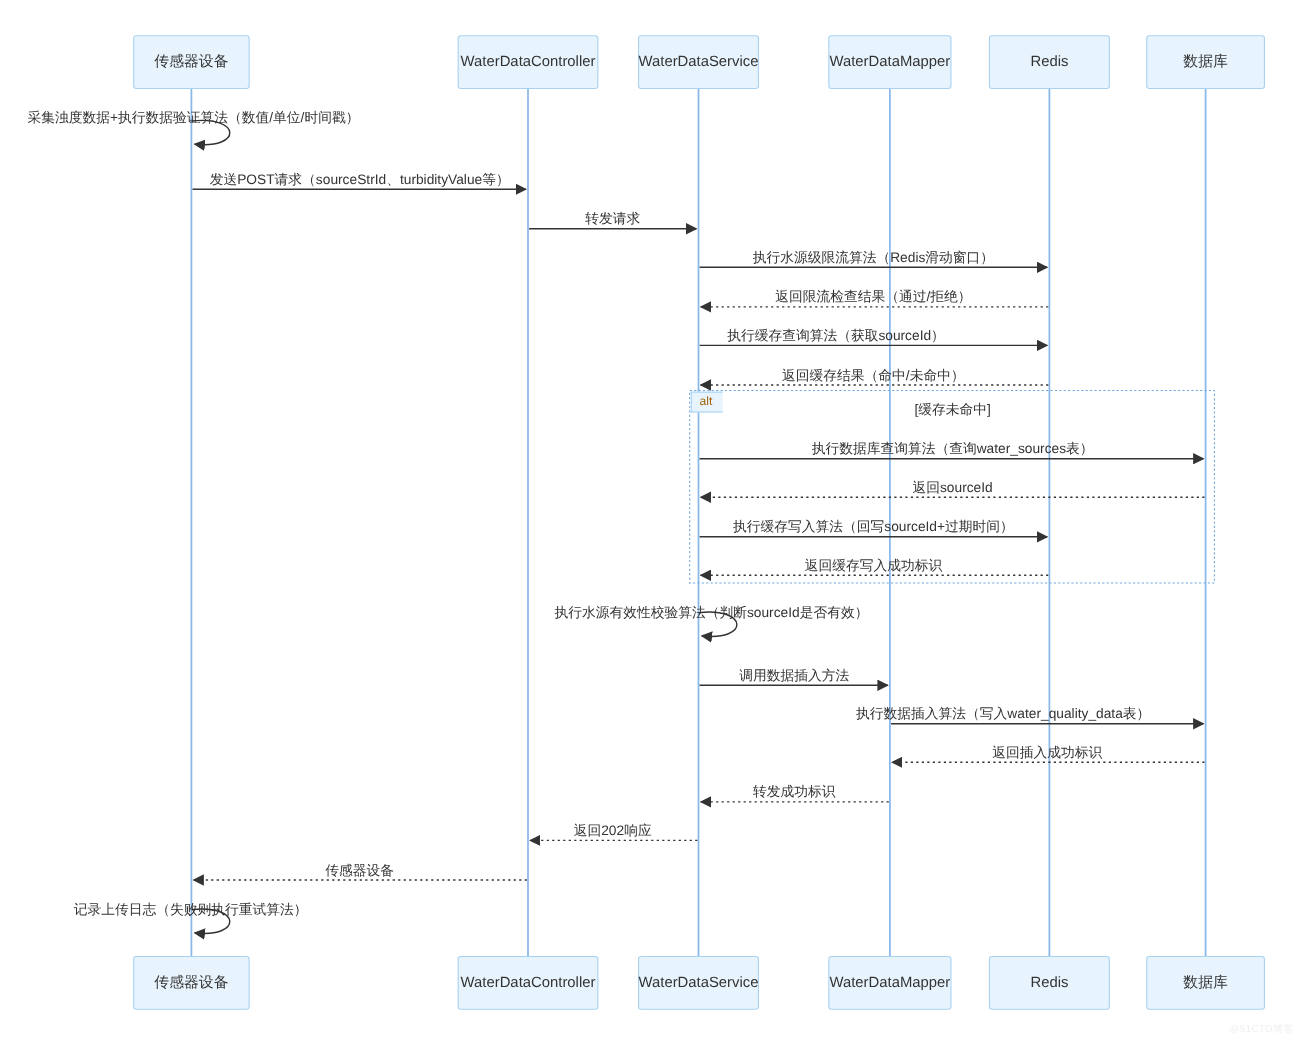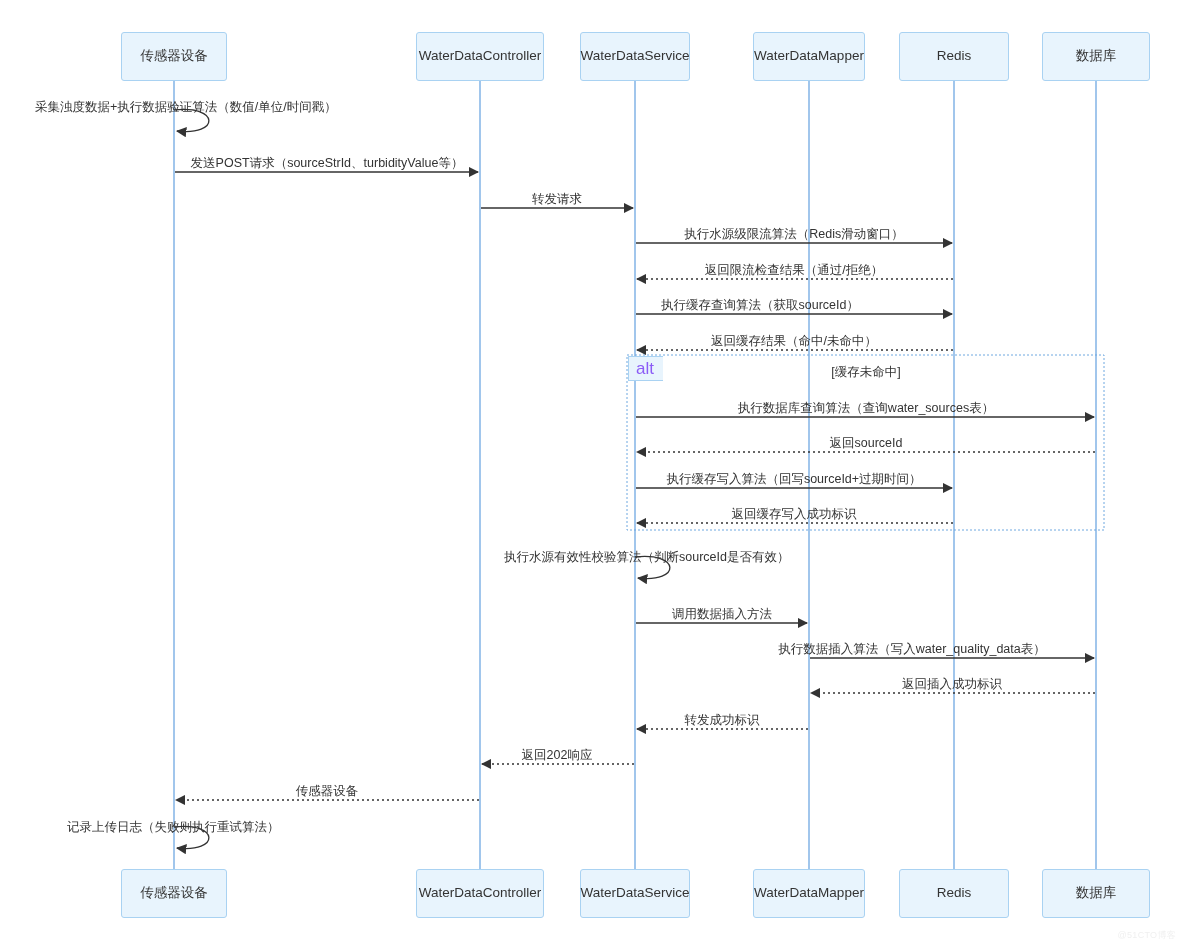--- a/index.html
+++ b/index.html
@@ -22,22 +22,22 @@
     position:absolute;
     font-size:12.5px;
     color:#333333;
     white-space:nowrap;
     transform:translateX(-50%);
     line-height:1;
   }
   .msg-label.left-anchor{transform:none;}
   .alt-label{
     position:absolute;
-    font-size:17px;
-    color:#8b5cf6;
+    font-size:11px;
+    color:#a16207;
     background:#e8f4fd;
     border:1px solid #a9d2f2;
     border-right:none;
     padding:3px 9px 3px 7px;
     line-height:1;
     box-sizing:border-box;
   }
   .alt-cond{
     position:absolute;
     font-size:12.5px;
@@ -136,21 +136,21 @@
         <span>WaterDataMapper</span>
       </div>
       <div class="actor-box" style="left: 899px; top: 869px; width: 110px; height: 49px; background: rgb(232, 244, 253); border-color: rgb(169, 210, 242);">
         <span>Redis</span>
       </div>
       <div class="actor-box" style="left: 1042px; top: 869px; width: 108px; height: 49px; background: rgb(232, 244, 253); border-color: rgb(169, 210, 242);">
         <span>数据库</span>
       </div>
     </div>
   <div id="labels">
-      <div class="msg-label left-anchor" style="left: 35px; top: 101px;">采集浊度数据+执行数据验证算法（数值/单位/时间戳）</div>
+      <div class="msg-label left-anchor" style="left: 25px; top: 101px;">采集浊度数据+执行数据验证算法（数值/单位/时间戳）</div>
       <div class="msg-label" style="left: 327px; top: 157px;">发送POST请求（sourceStrId、turbidityValue等）</div>
       <div class="msg-label" style="left: 557px; top: 193px;">转发请求</div>
       <div class="msg-label" style="left: 794px; top: 228px;">执行水源级限流算法（Redis滑动窗口）</div>
       <div class="msg-label" style="left: 794px; top: 264px;">返回限流检查结果（通过/拒绝）</div>
       <div class="msg-label" style="left: 760px; top: 299px;">执行缓存查询算法（获取sourceId）</div>
       <div class="msg-label" style="left: 794px; top: 335px;">返回缓存结果（命中/未命中）</div>
       <div class="msg-label" style="left: 866px; top: 402px;">执行数据库查询算法（查询water_sources表）</div>
       <div class="msg-label" style="left: 866px; top: 437px;">返回sourceId</div>
       <div class="msg-label" style="left: 794px; top: 473px;">执行缓存写入算法（回写sourceId+过期时间）</div>
       <div class="msg-label" style="left: 794px; top: 508px;">返回缓存写入成功标识</div>

